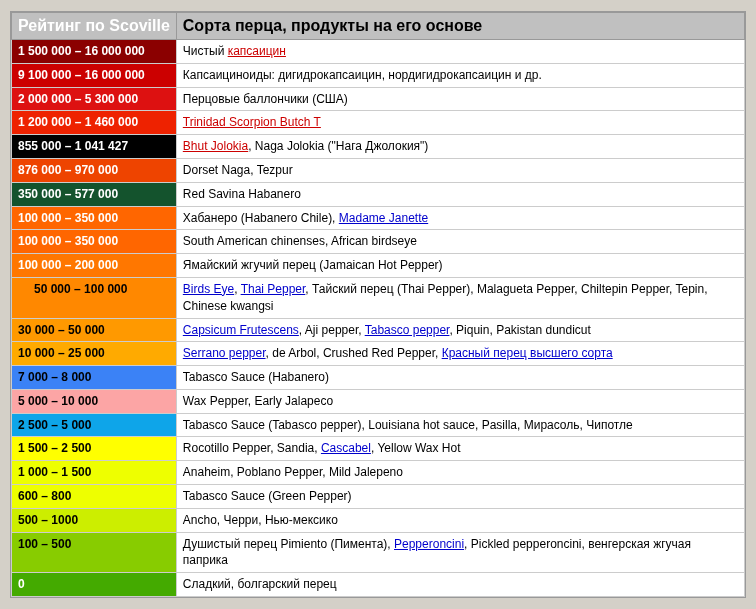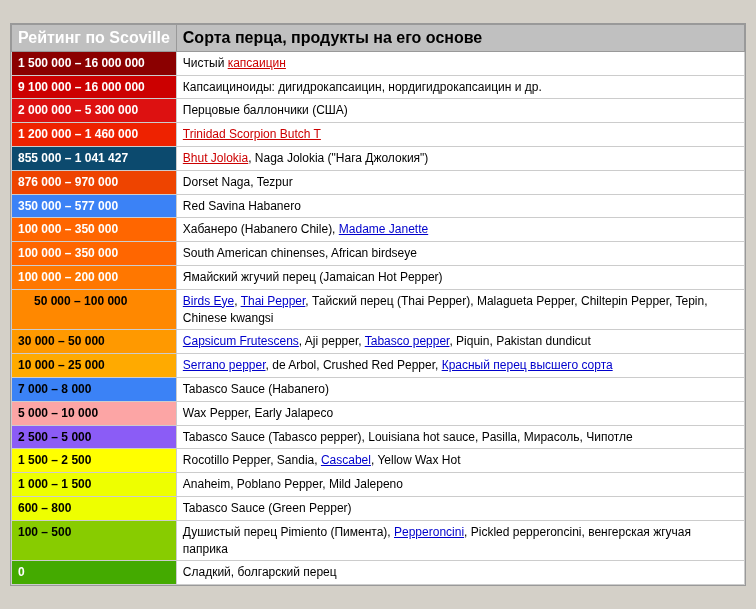--- a/index.html
+++ b/index.html
@@ -51,32 +51,32 @@
       text-decoration: underline;
     }
     a.red-link {
       color: #cc0000;
       text-decoration: underline;
     }
     .row-dark-red .col-rating { background: #8b0000; color: #fff; }
     .row-red1 .col-rating { background: #cc0000; color: #fff; }
     .row-red2 .col-rating { background: #dd1111; color: #fff; }
     .row-red3 .col-rating { background: #ee2200; color: #fff; }
-    .row-red4 .col-rating { background: #0c4a6e; color: #fff; }
+    .row-red4 .col-rating { background: #000000; color: #fff; }
     .row-red5 .col-rating { background: #ee4400; color: #fff; }
-    .row-red6 .col-rating { background: #3b82f6; color: #fff; margin-left: 45px; }
+    .row-red6 .col-rating { background: #14532d; color: #fff; margin-left: 45px; }
     .row-orange1 .col-rating { background: #ff6600; color: #fff; }
     .row-orange2 .col-rating { background: #ff7700; color: #fff; }
     .row-orange3 .col-rating { background: #ff8800; color: #000; padding-left: 22px; }
     .row-orange4 .col-rating { background: #ff9900; color: #000; margin-top: 47px; }
     .row-orange5 .col-rating { background: #ffaa00; color: #000; }
     .row-yellow1 .col-rating { background: #3b82f6; color: #000; margin-left: 36px; }
     .row-yellow2 .col-rating { background: #fca5a5; color: #000; }
     .row-yellow3 .col-rating { background: #ffdd00; color: #000; }
-    .row-yellow4 .col-rating { background: #8b5cf6; color: #000; }
+    .row-yellow4 .col-rating { background: #0ea5e9; color: #000; }
     .row-yellow5 .col-rating { background: #ffff00; color: #000; }
     .row-yellow6 .col-rating { background: #eeff00; color: #000; }
     .row-green1 .col-rating { background: #ccee00; color: #000; }
     .row-green3 .col-rating { background: #88cc00; color: #000; }
     .row-green5 .col-rating { background: #44aa00; color: #fff; }
   </style>
 </head>
 <body>
 
 <div class="table-container">
@@ -157,20 +157,24 @@
           <td class="col-peppers">Rocotillo Pepper, Sandia, <a href="#">Cascabel</a>, Yellow Wax Hot</td>
         </tr>
         <tr class="row-yellow6">
           <td class="col-rating">1 000 – 1 500</td>
           <td class="col-peppers">Anaheim, Poblano Pepper, Mild Jalepeno</td>
         </tr>
         <tr class="row-yellow6">
           <td class="col-rating">600 – 800</td>
           <td class="col-peppers">Tabasco Sauce (Green Pepper)</td>
         </tr>
+        <tr class="row-green1">
+          <td class="col-rating">500 – 1000</td>
+          <td class="col-peppers">Ancho, Черри, Нью-мексико</td>
+        </tr>
         <tr class="row-green3">
           <td class="col-rating">100 – 500</td>
           <td class="col-peppers">Душистый перец Pimiento (Пимента), <a href="#">Pepperoncini</a>, Pickled pepperoncini, венгерская жгучая паприка</td>
         </tr>
         <tr class="row-green5">
           <td class="col-rating">0</td>
           <td class="col-peppers">Сладкий, болгарский перец</td>
         </tr>
       </tbody>
   </table>

